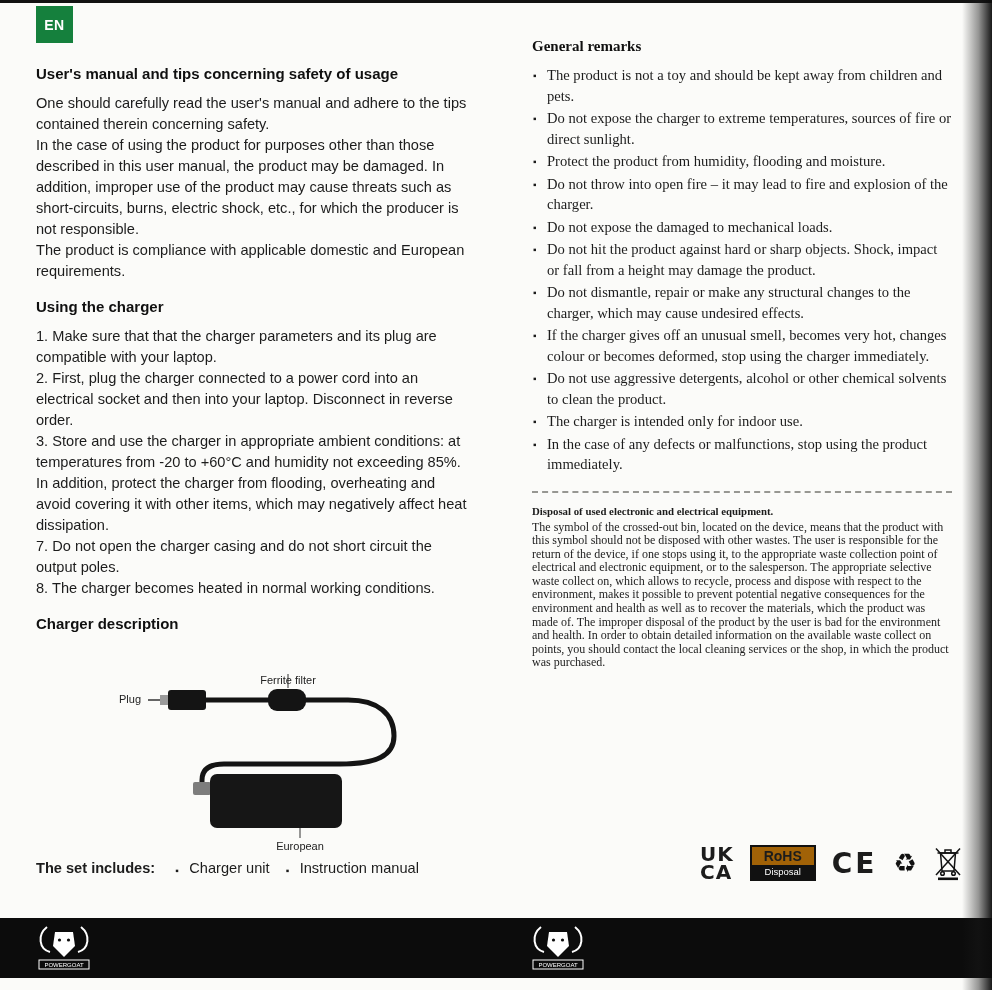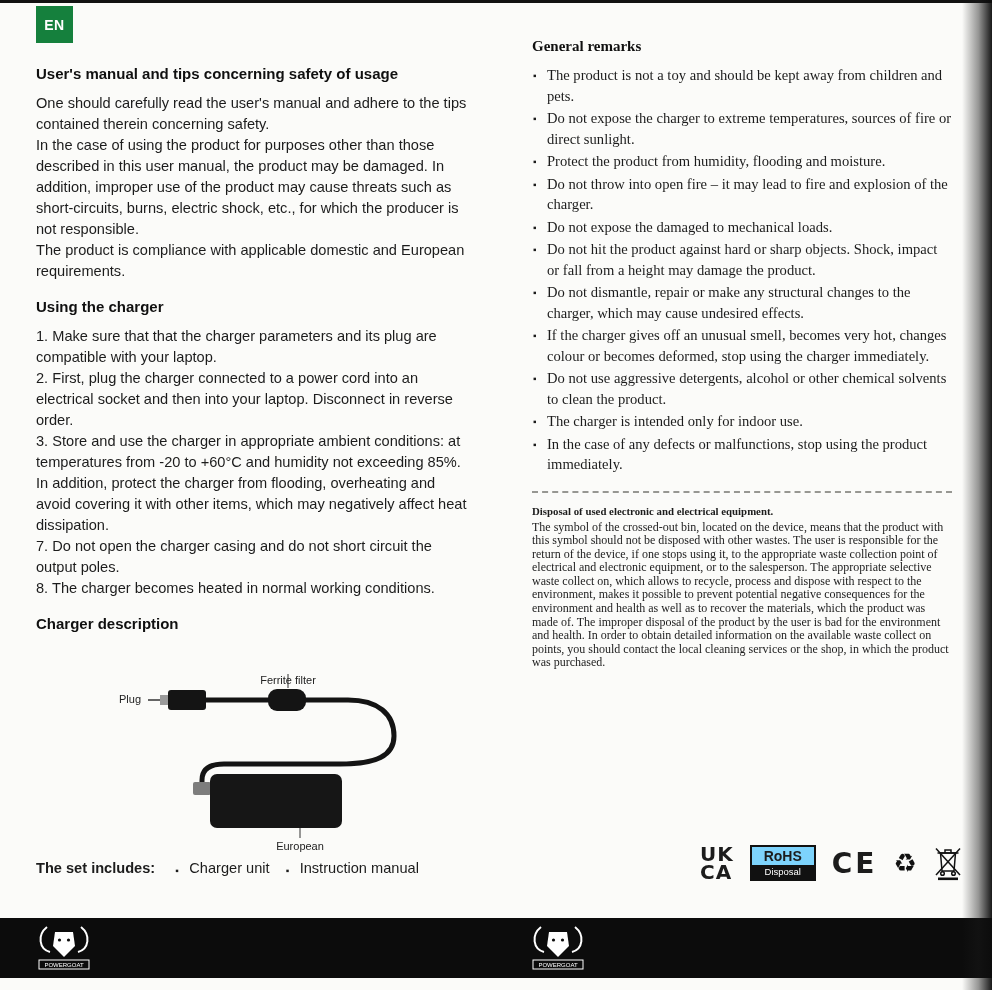--- a/index.html
+++ b/index.html
@@ -38,21 +38,21 @@
   .dlabel-plug { left:9px; top:35px; }
   .dlabel-charger { left:150px; top:182px; width:80px; text-align:center; }
   
   .set-includes { position:absolute; left:36px; top:858px; font-size:14.6px; line-height:20px; }
   .set-includes .label { font-weight:bold; margin-right:4px; }
   .inc-item { position:relative; margin-left:12px; padding-left:14px; }
   .inc-item::before { content:"▪"; position:absolute; left:0; top:1px; font-size:10px; }
   
   .marks { position:absolute; left:700px; top:845px; display:flex; align-items:center; gap:16px; z-index:2; }
   .ukca { display:flex; flex-direction:column; font-weight:bold; font-size:20px; line-height:18px; letter-spacing:1px; font-family:"DejaVu Sans", sans-serif; }
-  .rohs { border:2px solid #111; text-align:center; width:62px; background:#7dd3fc; }
+  .rohs { border:2px solid #111; text-align:center; width:62px; background:#a16207; }
   .rohs-top { display:block; font-weight:bold; font-size:14px; line-height:17px; padding-top:1px; }
   .rohs-bottom { display:block; background:#111; color:#fff; font-size:9.5px; line-height:13px; padding-bottom:1px; }
   .ce { font-size:28px; font-weight:600; letter-spacing:3px; font-family:"DejaVu Sans", sans-serif; }
   .recycle { font-size:26px; line-height:1; color:#111; }
   
   .footer { position:absolute; left:0; right:0; bottom:12px; height:60px; background:#0c0c0c; z-index:4; }
   .emblem { position:absolute; top:6px; width:60px; height:48px; }
   .emblem-left { left:34px; }
   .emblem-center { left:528px; }
 </style>

